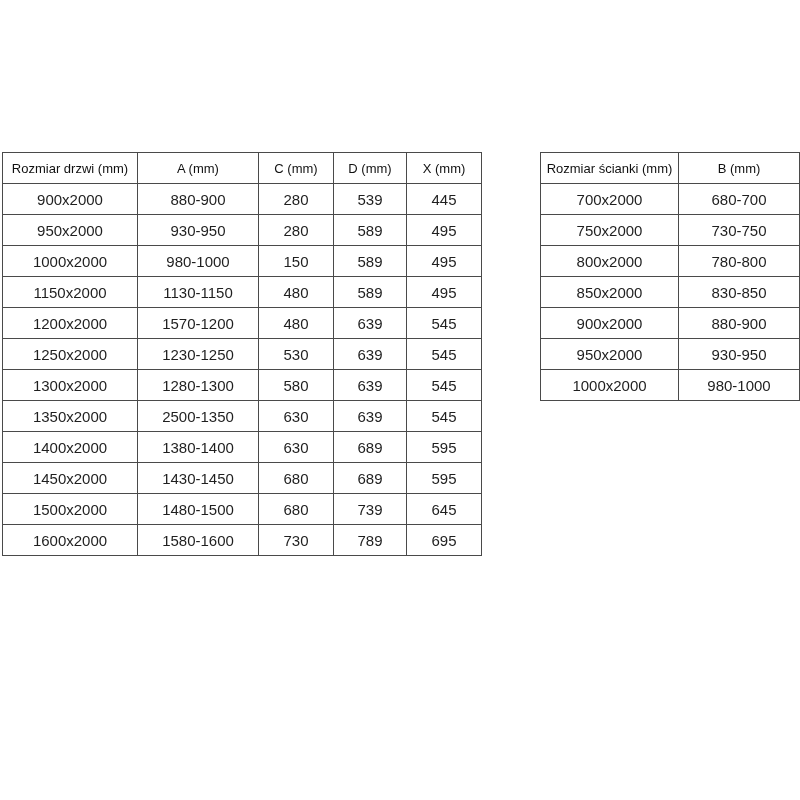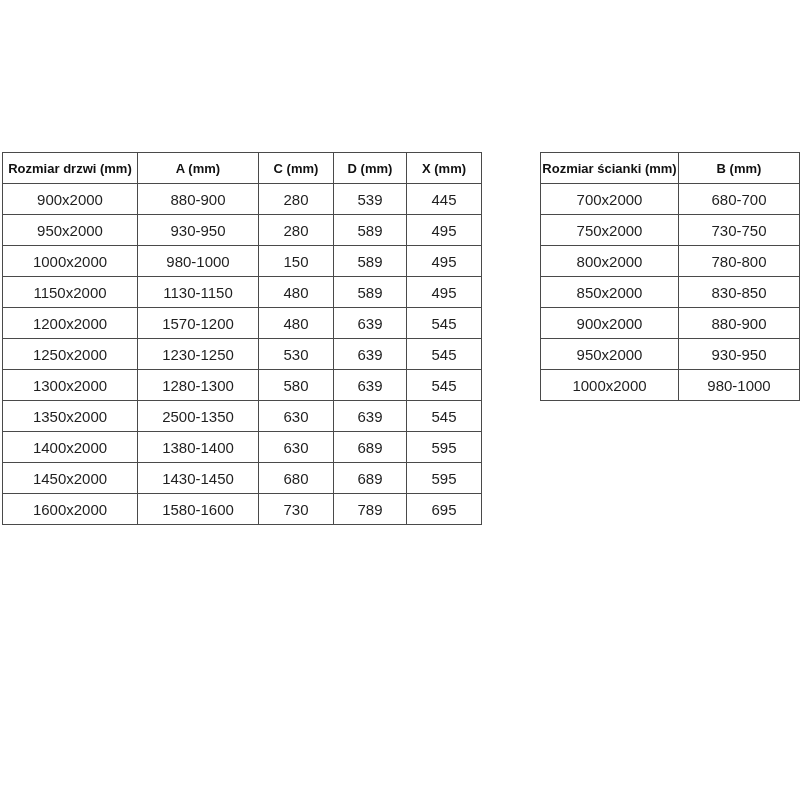--- a/index.html
+++ b/index.html
@@ -22,21 +22,21 @@
   .spec-table th, .spec-table td {
     border: 1px solid #4a4a4a;
     height: 31px;
     text-align: center;
     vertical-align: middle;
     white-space: nowrap;
     overflow: hidden;
   }
   .spec-table th {
     font-size: 13px;
-    font-weight: bold;
+    font-weight: normal;
     color: #111111;
   }
   .spec-table td {
     font-size: 15px;
     font-weight: normal;
     color: #1f1f1f;
   }
   
   #door-table col:nth-child(1) { width: 135px; }
   #door-table col:nth-child(2) { width: 121px; }
@@ -132,20 +132,27 @@
         <td>595</td>
       </tr>
       <tr>
         <td>1450x2000</td>
         <td>1430-1450</td>
         <td>680</td>
         <td>689</td>
         <td>595</td>
       </tr>
       <tr>
+        <td>1500x2000</td>
+        <td>1480-1500</td>
+        <td>680</td>
+        <td>739</td>
+        <td>645</td>
+      </tr>
+      <tr>
         <td>1600x2000</td>
         <td>1580-1600</td>
         <td>730</td>
         <td>789</td>
         <td>695</td>
       </tr>
     </tbody>
 </table>
 
 <table class="spec-table" id="wall-table">

